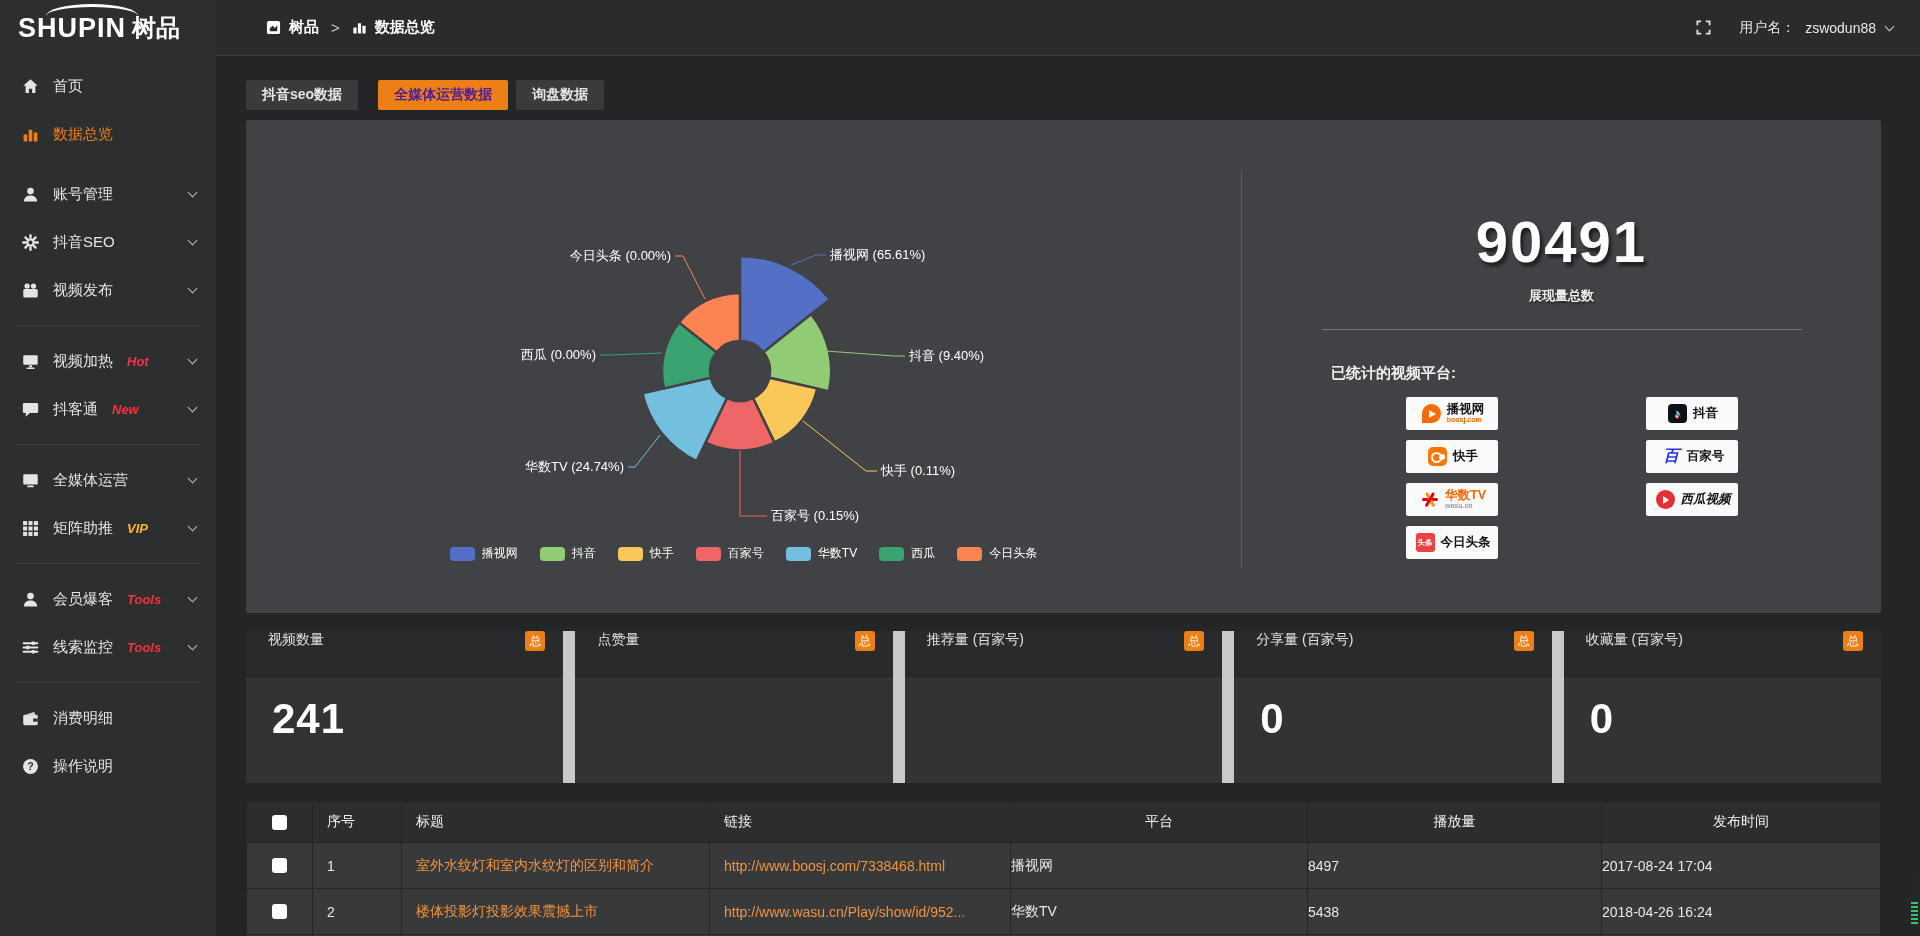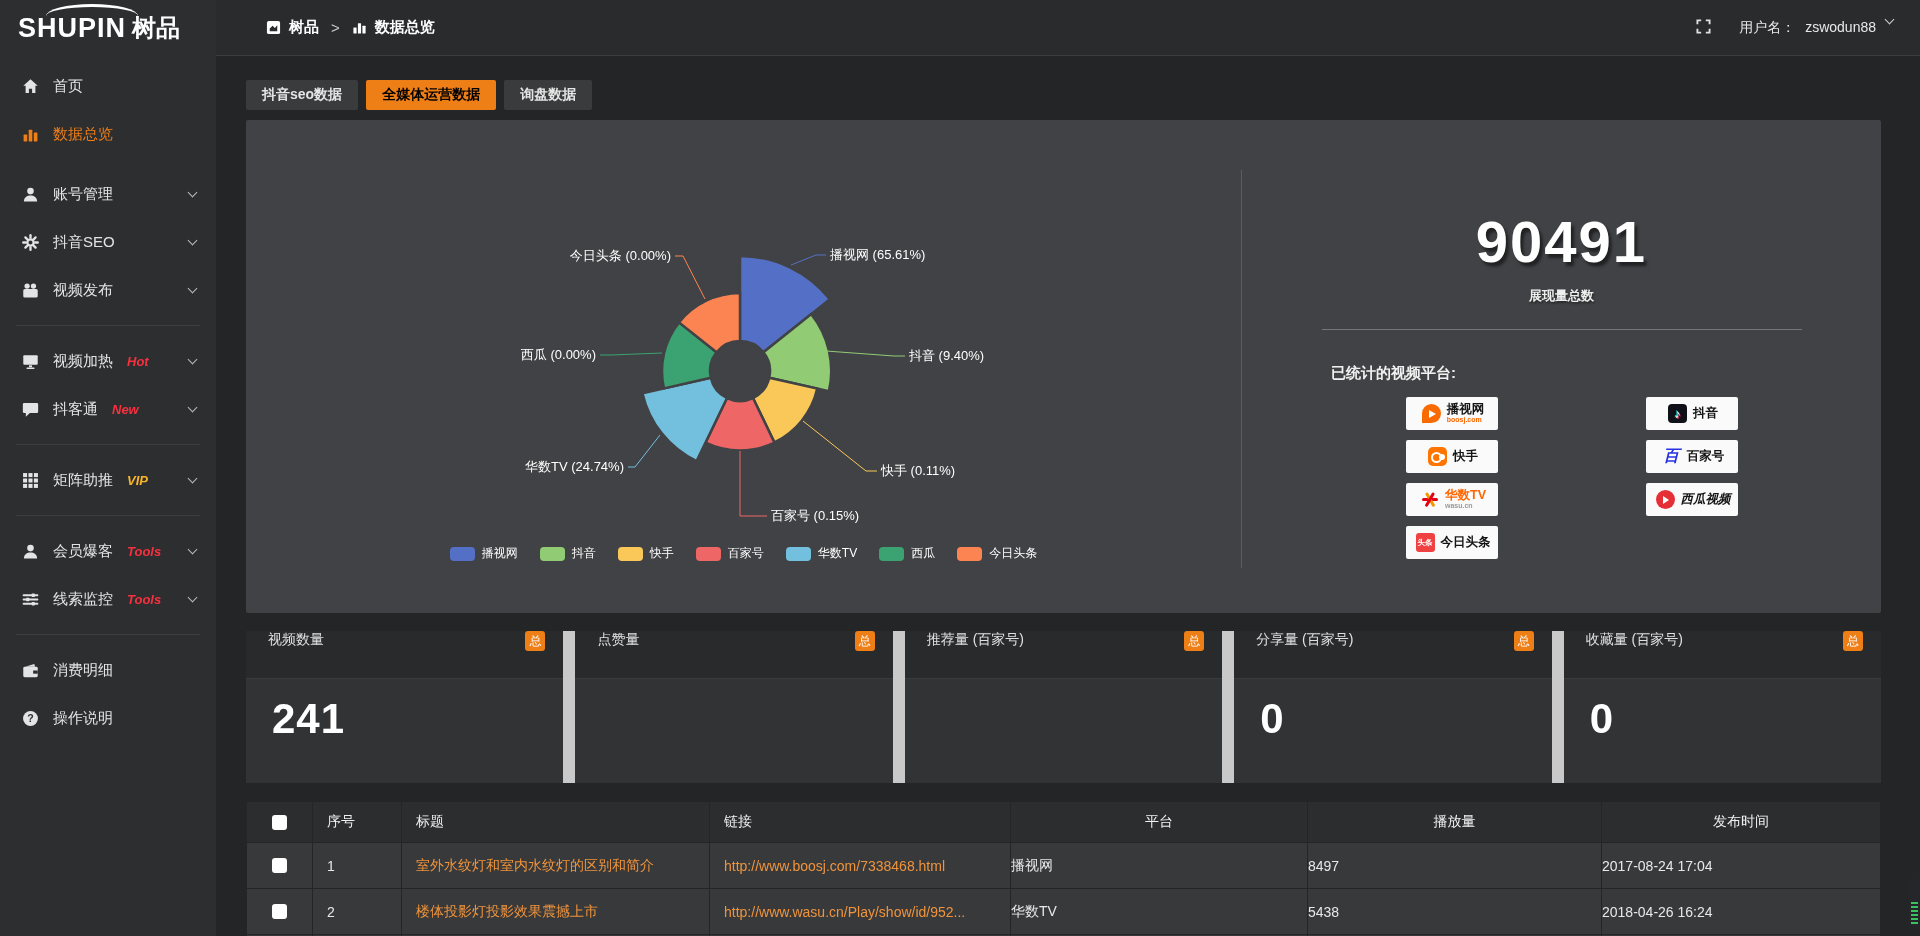--- a/index.html
+++ b/index.html
@@ -29,30 +29,30 @@
   .chev{width:7px;height:7px;border-right:1.6px solid #b9babc;border-bottom:1.6px solid #b9babc;transform:rotate(45deg);margin-left:auto;margin-top:-4px;}
   .side-div{height:1px;background:#3d3e40;margin:11px 16px;}
   .side-spacer{height:12px;}
 
   
   .rightcol{flex:1;display:flex;flex-direction:column;height:936px;}
   .topbar{height:56px;flex:0 0 56px;background:var(--bg-head);border-bottom:1px solid #3b3c3e;display:flex;align-items:center;padding:0 28px 0 50px;}
   .crumb{display:flex;align-items:center;gap:8px;color:#fff;font-size:15px;font-weight:bold;}
   .cic{width:15px;height:15px;fill:#fff;}
   .crumb-sep{color:#cfcfcf;font-weight:normal;margin:0 4px;}
-  .topbar-right{margin-left:auto;display:flex;gap:10px;color:#e8e8e8;font-size:14px;}
+  .topbar-right{margin-left:auto;display:flex;align-items:center;gap:10px;color:#e8e8e8;font-size:14px;}
   .fullscreen{width:15px;height:15px;margin-right:18px;cursor:pointer;fill:none;stroke:#e0e0e0;stroke-width:2;}
   .user-chev{width:7px;height:7px;border-right:1.6px solid #cfcfcf;border-bottom:1.6px solid #cfcfcf;transform:rotate(45deg);margin-top:-3px;}
 
   .content{flex:1;padding:24px 40px 0 30px;background:var(--bg-content);position:relative;}
 
   
   .tabs{display:flex;gap:8px;}
   .tab{height:30px;padding:0 16px;display:flex;align-items:center;background:#3a3b3d;color:#e5e5e5;font-size:14px;font-weight:bold;cursor:pointer;border-radius:2px;}
-  .tab.active{background:var(--orange);color:#000000;}
+  .tab.active{background:var(--orange);color:#4c1d95;margin-left:12px;}
 
   
   .panel{margin-top:10px;height:493px;background:var(--bg-panel);display:flex;border-radius:2px;}
   .pie-area{width:995px;flex:0 0 995px;position:relative;}
   .pie-svg{position:absolute;left:0;top:0;}
   .plabel{font-size:13px;fill:#fff;}
   .legend{position:absolute;left:0;right:0;top:425px;display:flex;justify-content:center;align-items:center;}
   .lg-item{display:flex;align-items:center;margin:0 11px;cursor:pointer;}
   .lg-sw{width:25px;height:14px;border-radius:4px;margin-right:7px;}
   .lg-tx{font-size:12px;color:#fff;}
@@ -251,20 +251,28 @@
 
   <div class="side-item">
     <svg class="sic">
           <use href="#i-chat"></use>
         </svg>
     <span class="slabel">抖客通</span>
     <span class="stag red">New</span>
     <span class="chev"></span>
   </div>
 <div class="side-div"></div>
+  <div class="side-item">
+    <svg class="sic">
+          <use href="#i-monitor"></use>
+        </svg>
+    <span class="slabel">全媒体运营</span>
+
+    <span class="chev"></span>
+  </div>
 
   <div class="side-item">
     <svg class="sic">
           <use href="#i-grid"></use>
         </svg>
     <span class="slabel">矩阵助推</span>
     <span class="stag yellow">VIP</span>
     <span class="chev"></span>
   </div>
 <div class="side-div"></div>

